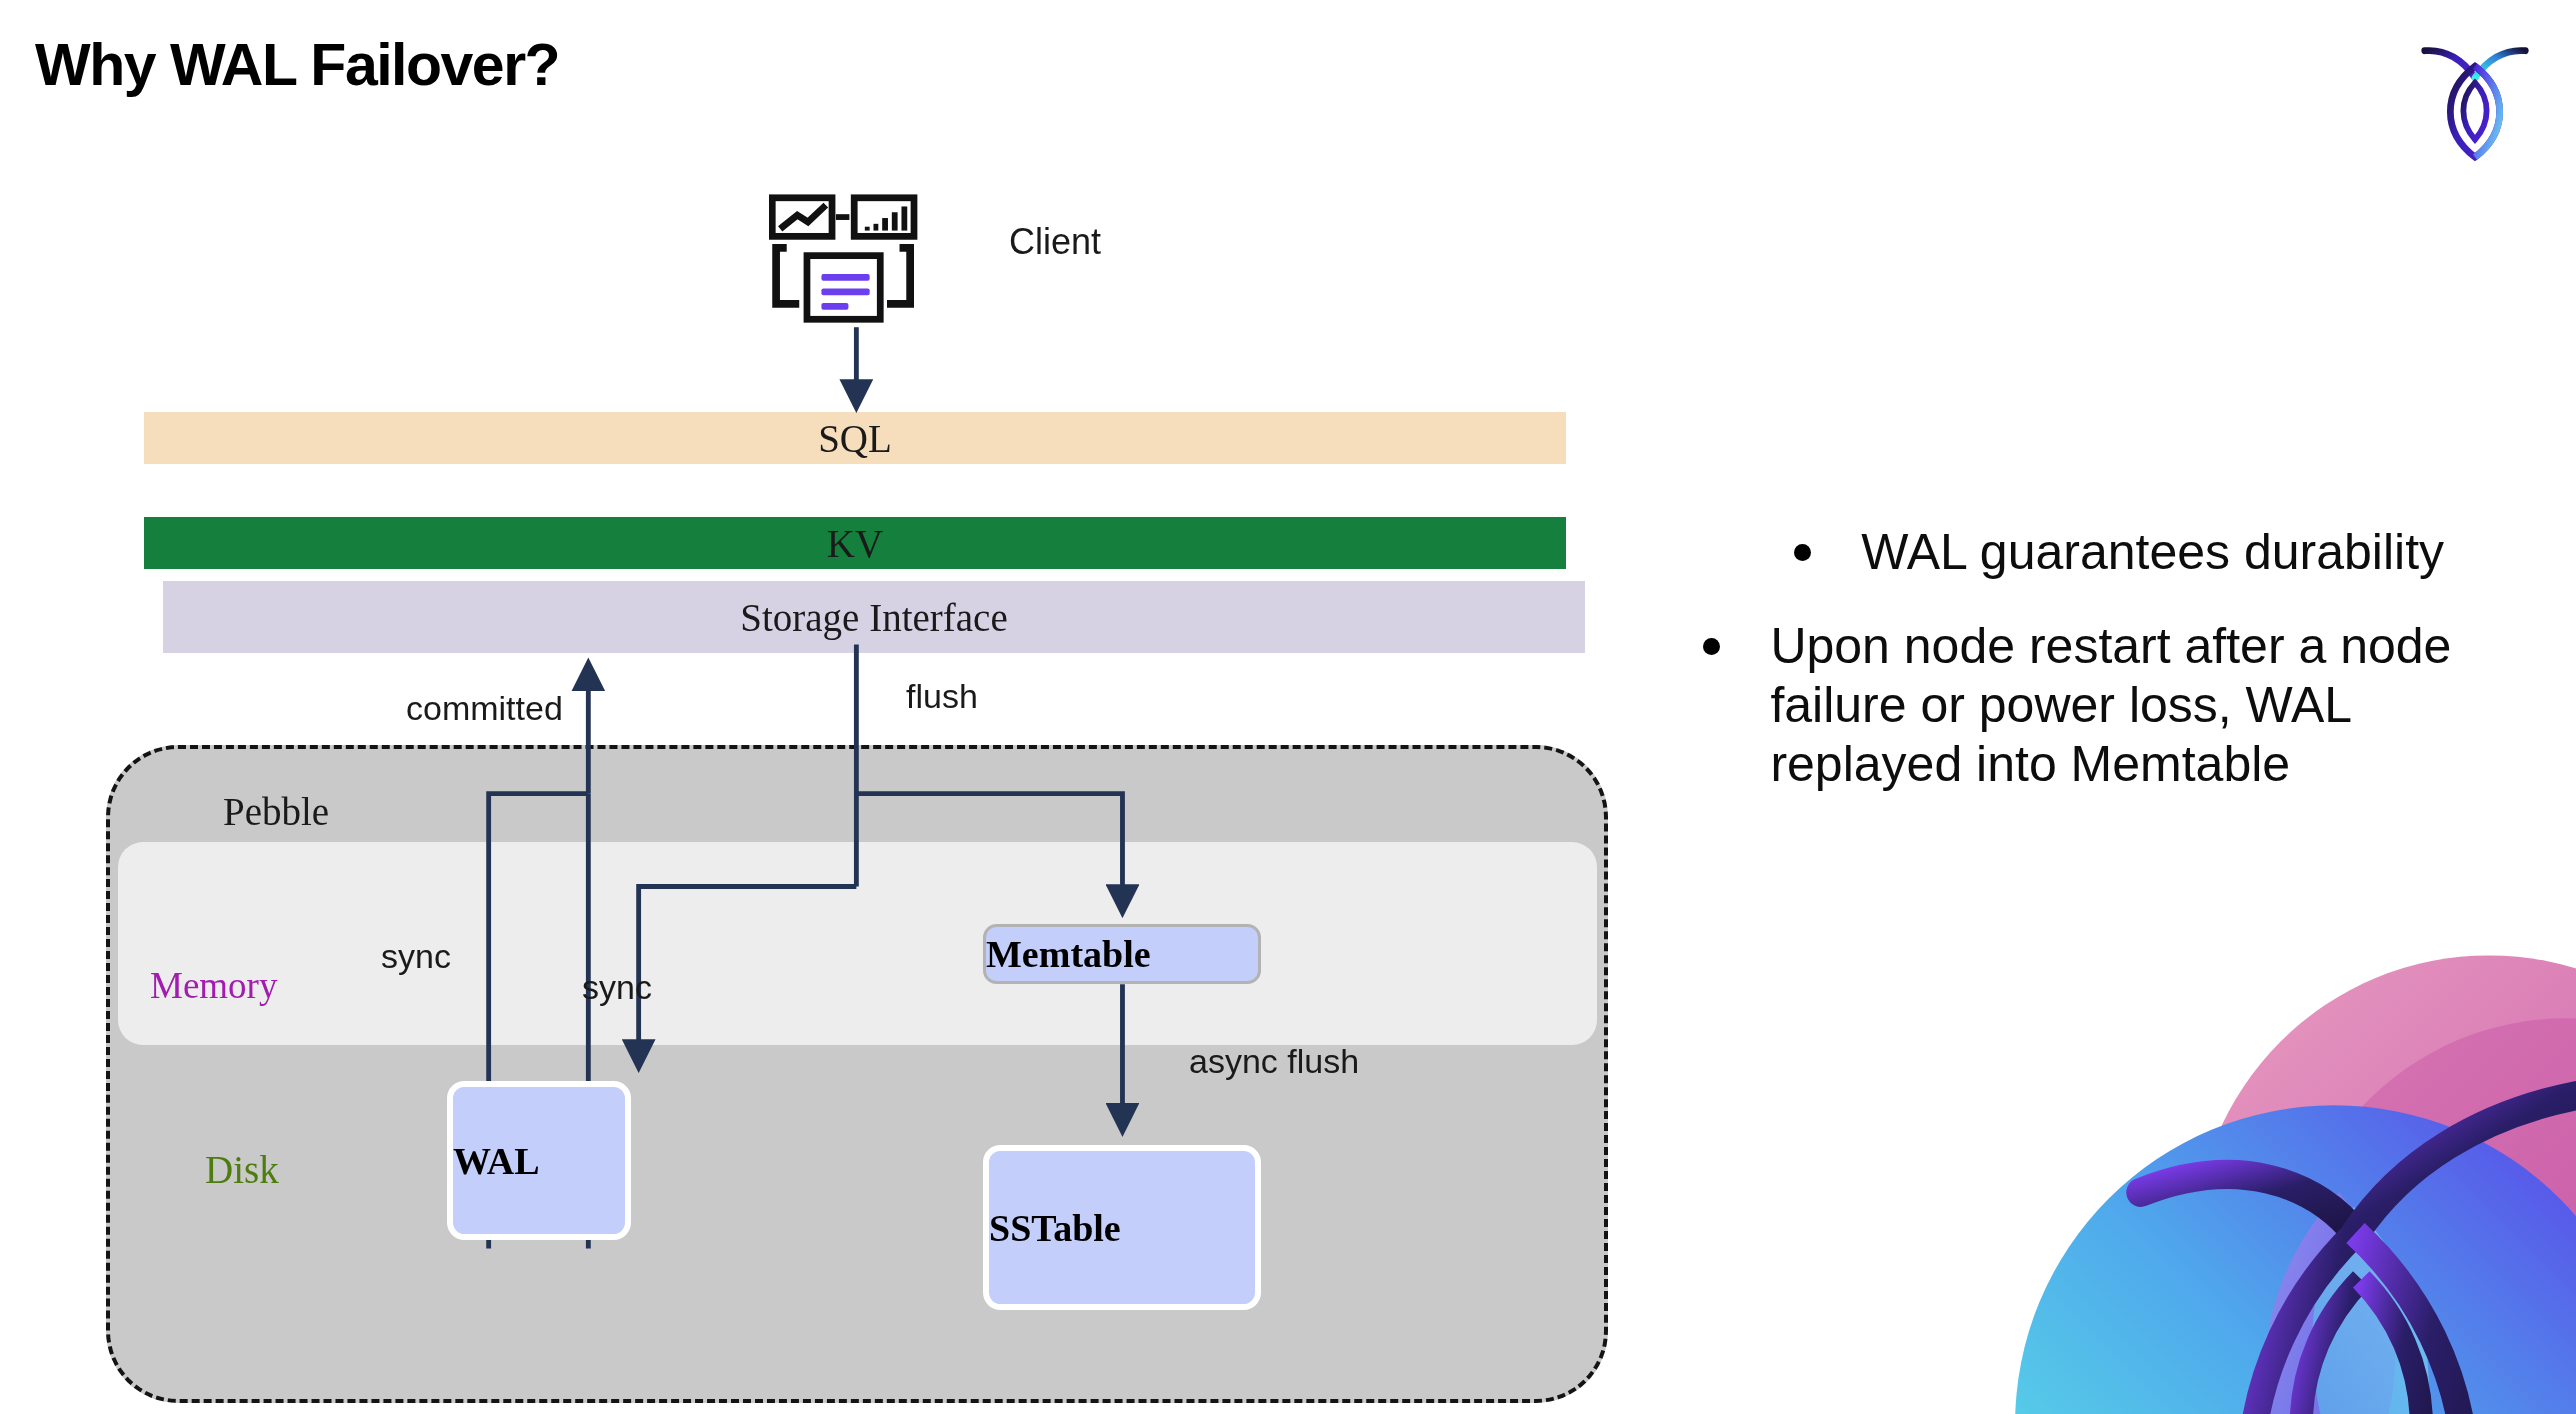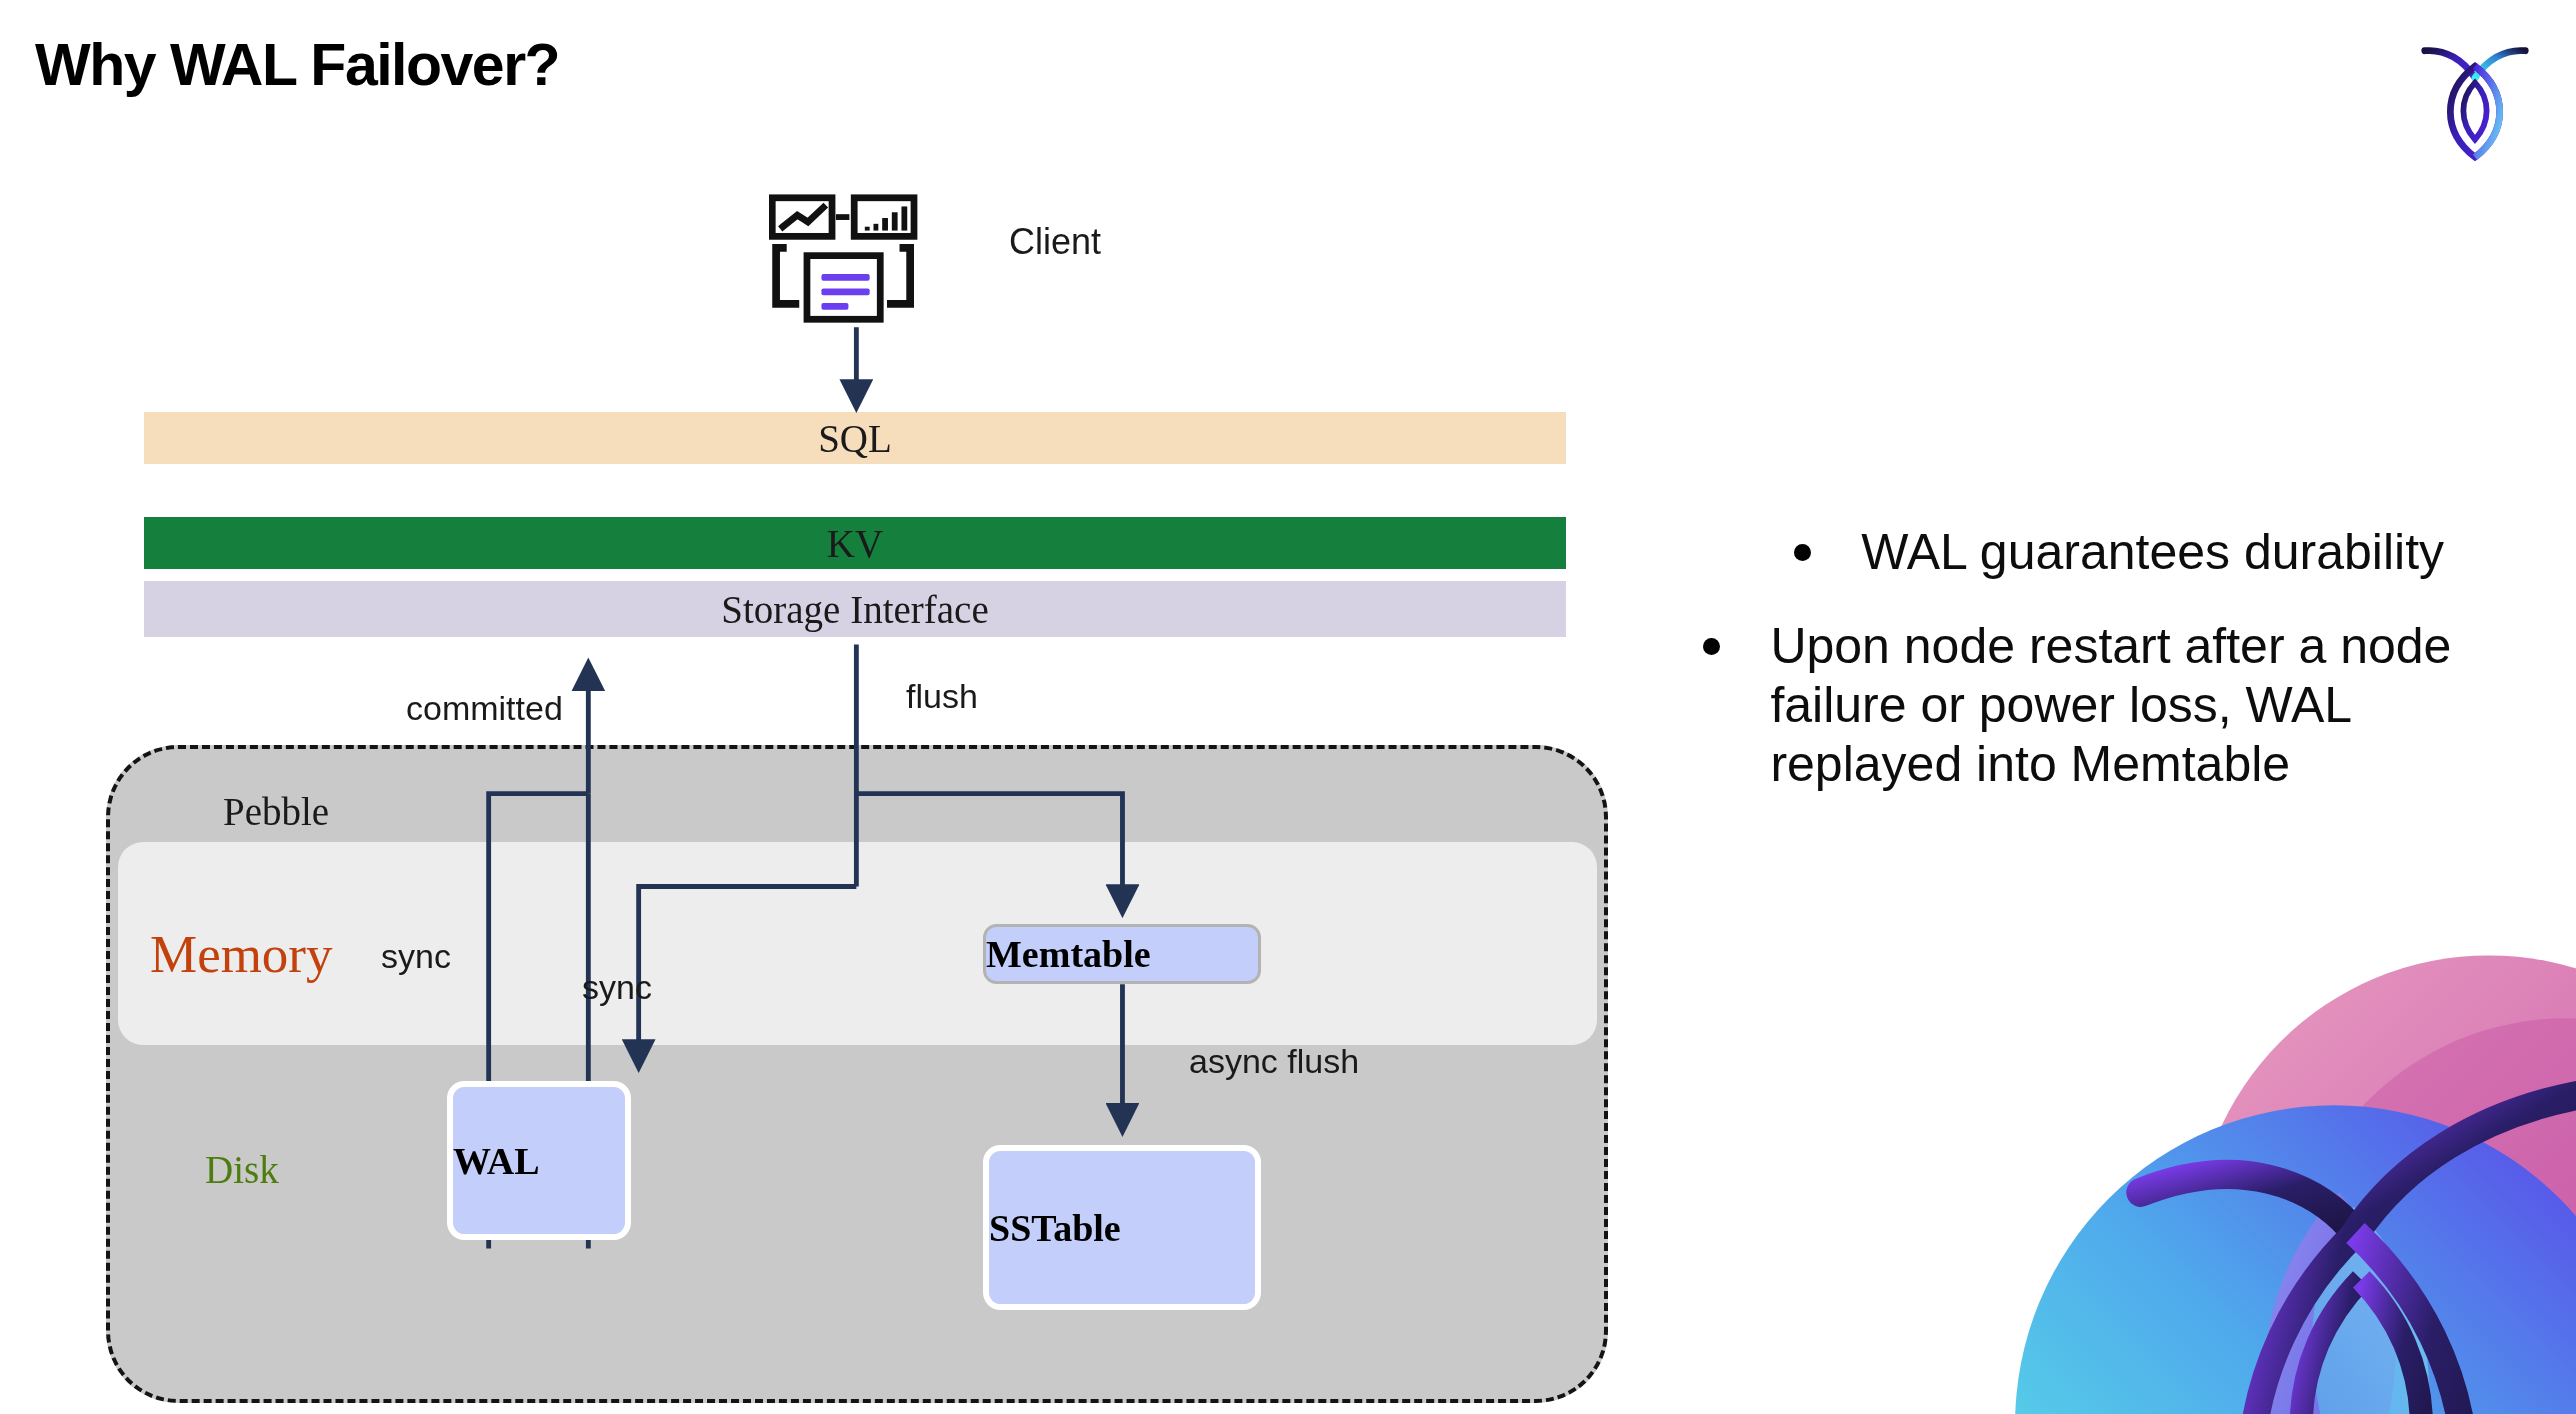--- a/index.html
+++ b/index.html
@@ -83,21 +83,21 @@
     border-radius: 0;
     display: flex;
     align-items: center;
     justify-content: center;
     font-family: "Liberation Serif", serif;
     font-size: 39px;
     color: #1a1a1a;
   }
   #layer-sql      { top: 412px; height: 52px; background: #F6DEBD; }
   #layer-kv       { top: 501px; height: 52px; background: #15803d; margin-top: 16px; }
-  #layer-storage  { top: 581px; height: 56px; background: #D7D1E4; }
+  #layer-storage  { top: 581px; height: 72px; background: #D7D1E4; margin-left: 19px; }
 
   
   #pebble-container {
     position: absolute;
     left: 106px;
     top: 745px;
     width: 1502px;
     height: 658px;
     border: 4.8px dashed #141414;
     border-radius: 72px;
@@ -117,24 +117,24 @@
     left: 118px;
     top: 842px;
     width: 1479px;
     height: 203px;
     background: #EDEDED;
     border-radius: 25px;
   }
   #memory-label {
     position: absolute;
     left: 150px;
-    top: 924px;
+    top: 964px;
     font-family: "Liberation Serif", serif;
-    font-size: 53px;
-    color: #c2410c;
+    font-size: 37px;
+    color: #a21caf;
   }
   #disk-label {
     position: absolute;
     left: 205px;
     top: 1103px;
     font-family: Liberation Serif, serif;
     font-size: 39px;
     color: #4d7c0f;
     margin-top: 44px;
   }

